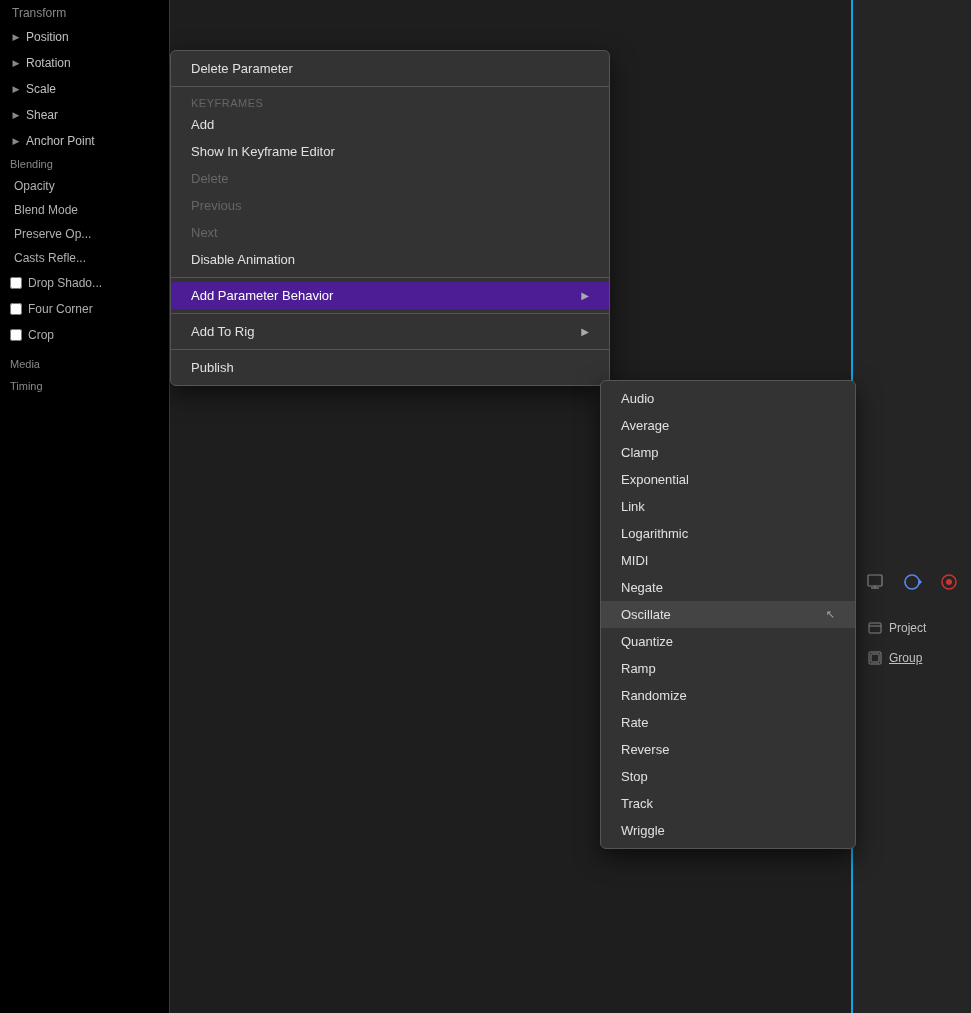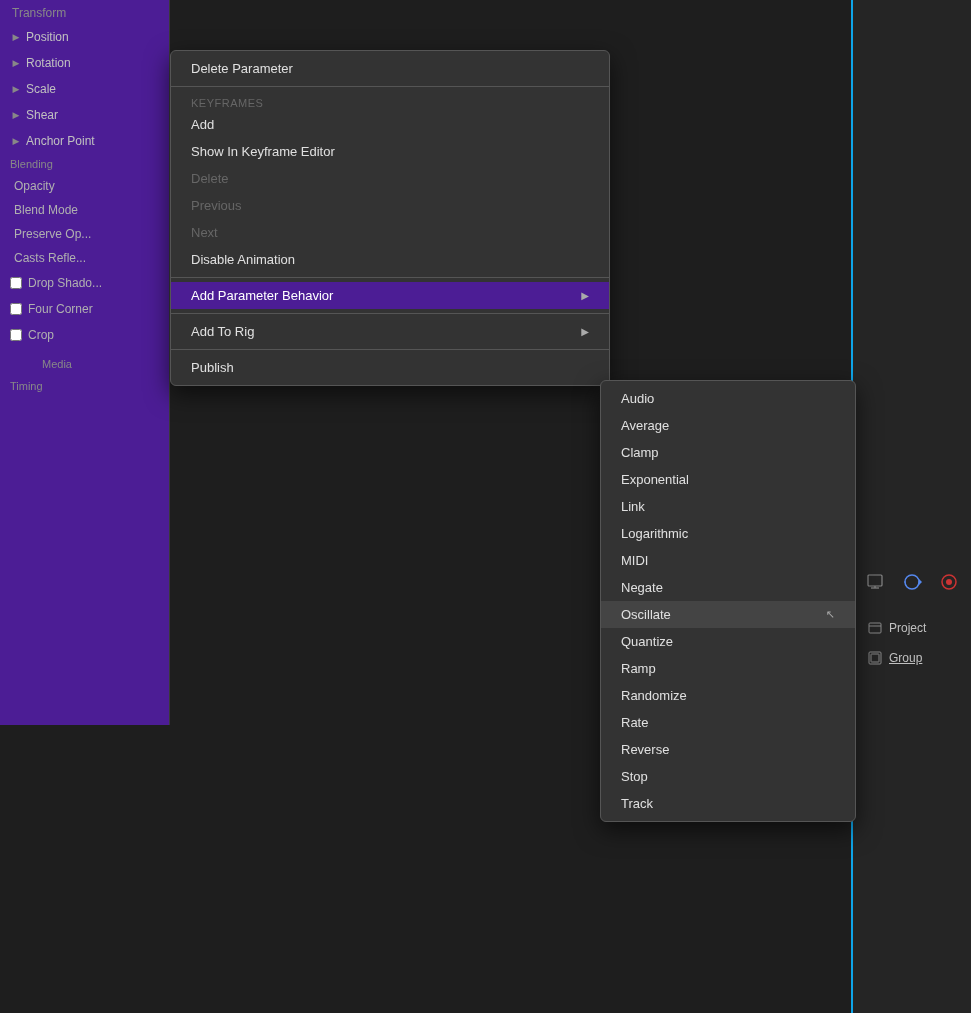--- a/index.html
+++ b/index.html
@@ -12,22 +12,22 @@
       overflow: hidden;
       position: relative;
     }
 
     
     .left-panel {
       position: absolute;
       left: 0;
       top: 0;
       width: 170px;
-      height: 725px;
-      background: #4c1d95;
+      height: 1013px;
+      background: #000000;
       border-right: 1px solid #3a3a3a;
     }
 
     .panel-item {
       display: flex;
       align-items: center;
       padding: 5px 10px;
       font-size: 12px;
       color: #c0c0c0;
       cursor: pointer;
@@ -261,21 +261,21 @@
   </div>
   <div class="checkbox-item">
     <input type="checkbox" style="">
     <span>Four Corner</span>
   </div>
   <div class="checkbox-item">
     <input type="checkbox" style="">
     <span>Crop</span>
   </div>
 
-  <div class="panel-section-header" style="margin-top:6px;margin-left:32px;">Media</div>
+  <div class="panel-section-header" style="margin-top:6px;">Media</div>
   <div class="panel-section-header" style="margin-top:2px;">Timing</div>
 </div>
 
 <div class="context-menu-main">
   <div class="menu-item">
     <span>Delete Parameter</span>
   </div>
   <div class="menu-separator"></div>
   <div class="menu-section-label">KEYFRAMES</div>
   <div class="menu-item">
@@ -354,20 +354,23 @@
       <span>Rate</span>
     </div>
   <div class="sub-menu-item">
       <span>Reverse</span>
     </div>
   <div class="sub-menu-item">
       <span>Stop</span>
     </div>
   <div class="sub-menu-item">
       <span>Track</span>
+    </div>
+  <div class="sub-menu-item">
+      <span>Wriggle</span>
     </div>
 </div>
 
 <div class="right-panel">
   <div class="right-panel-icons">
 
     <div class="icon-btn">
       <svg width="18" height="18" viewBox="0 0 18 18" fill="none">
         <rect x="2" y="2" width="14" height="11" rx="1" stroke="#888" stroke-width="1.2" fill="none"></rect>
         <line x1="5" y1="15" x2="13" y2="15" stroke="#888" stroke-width="1.2"></line>

